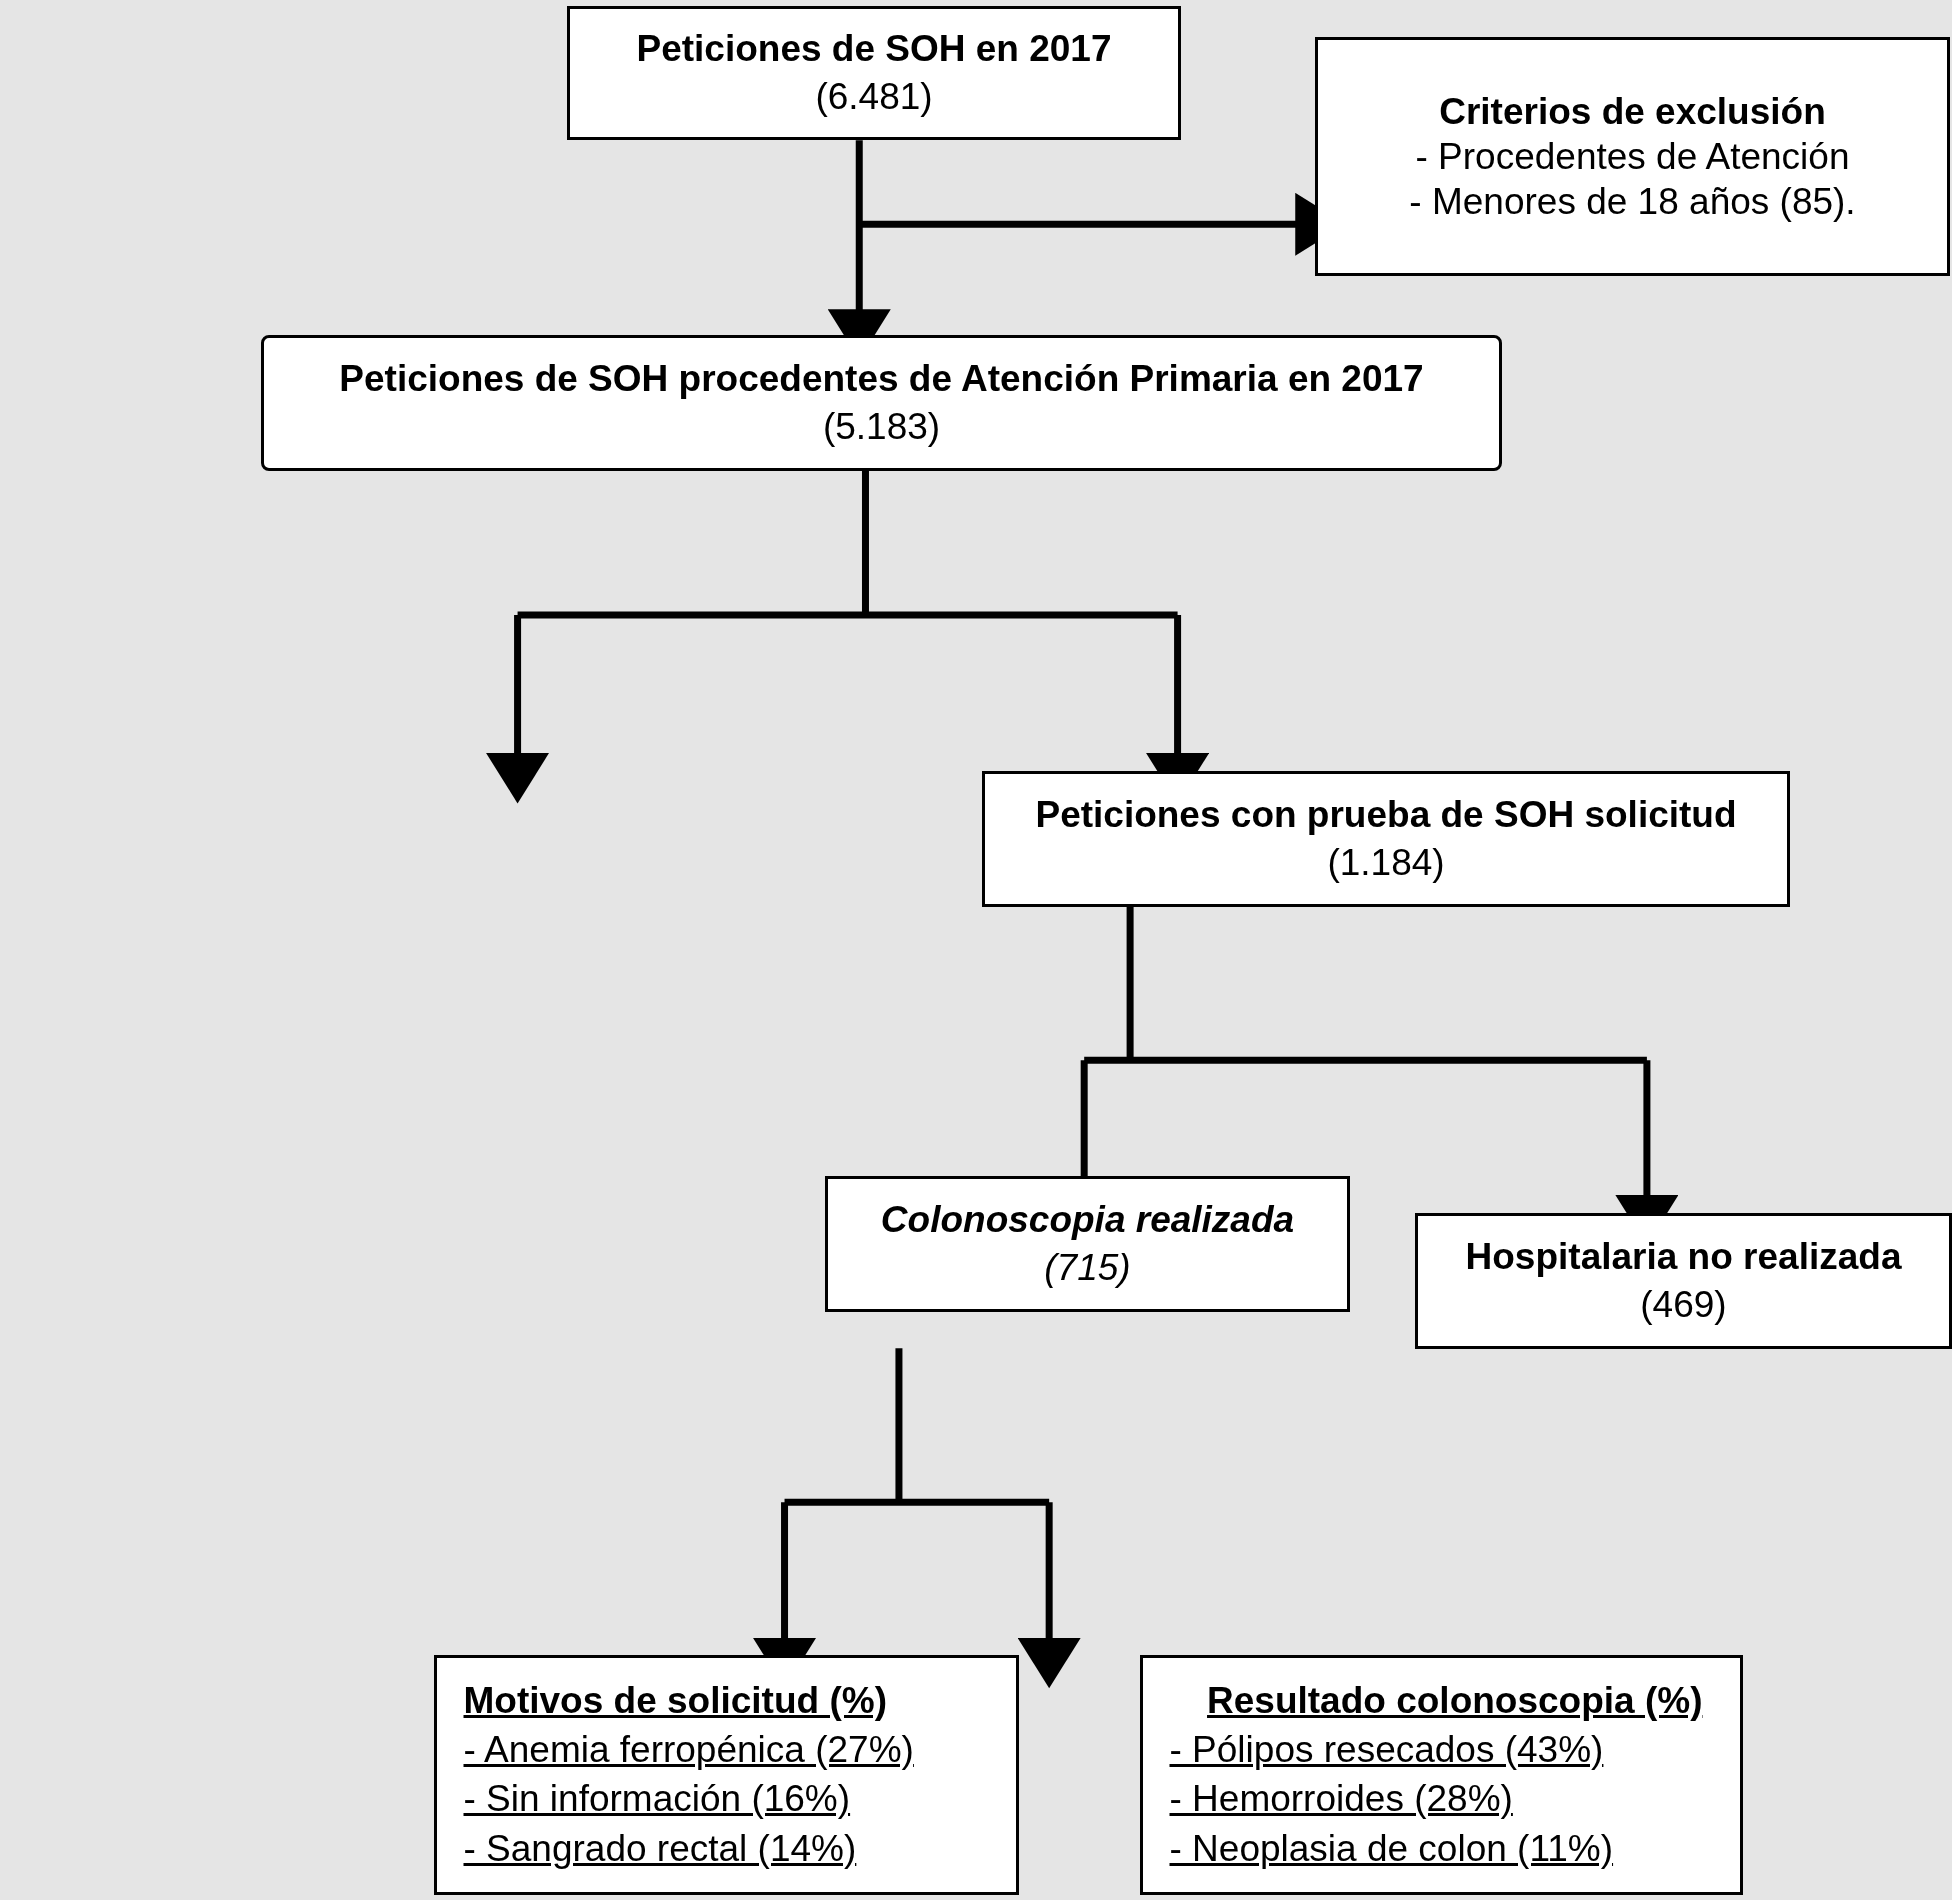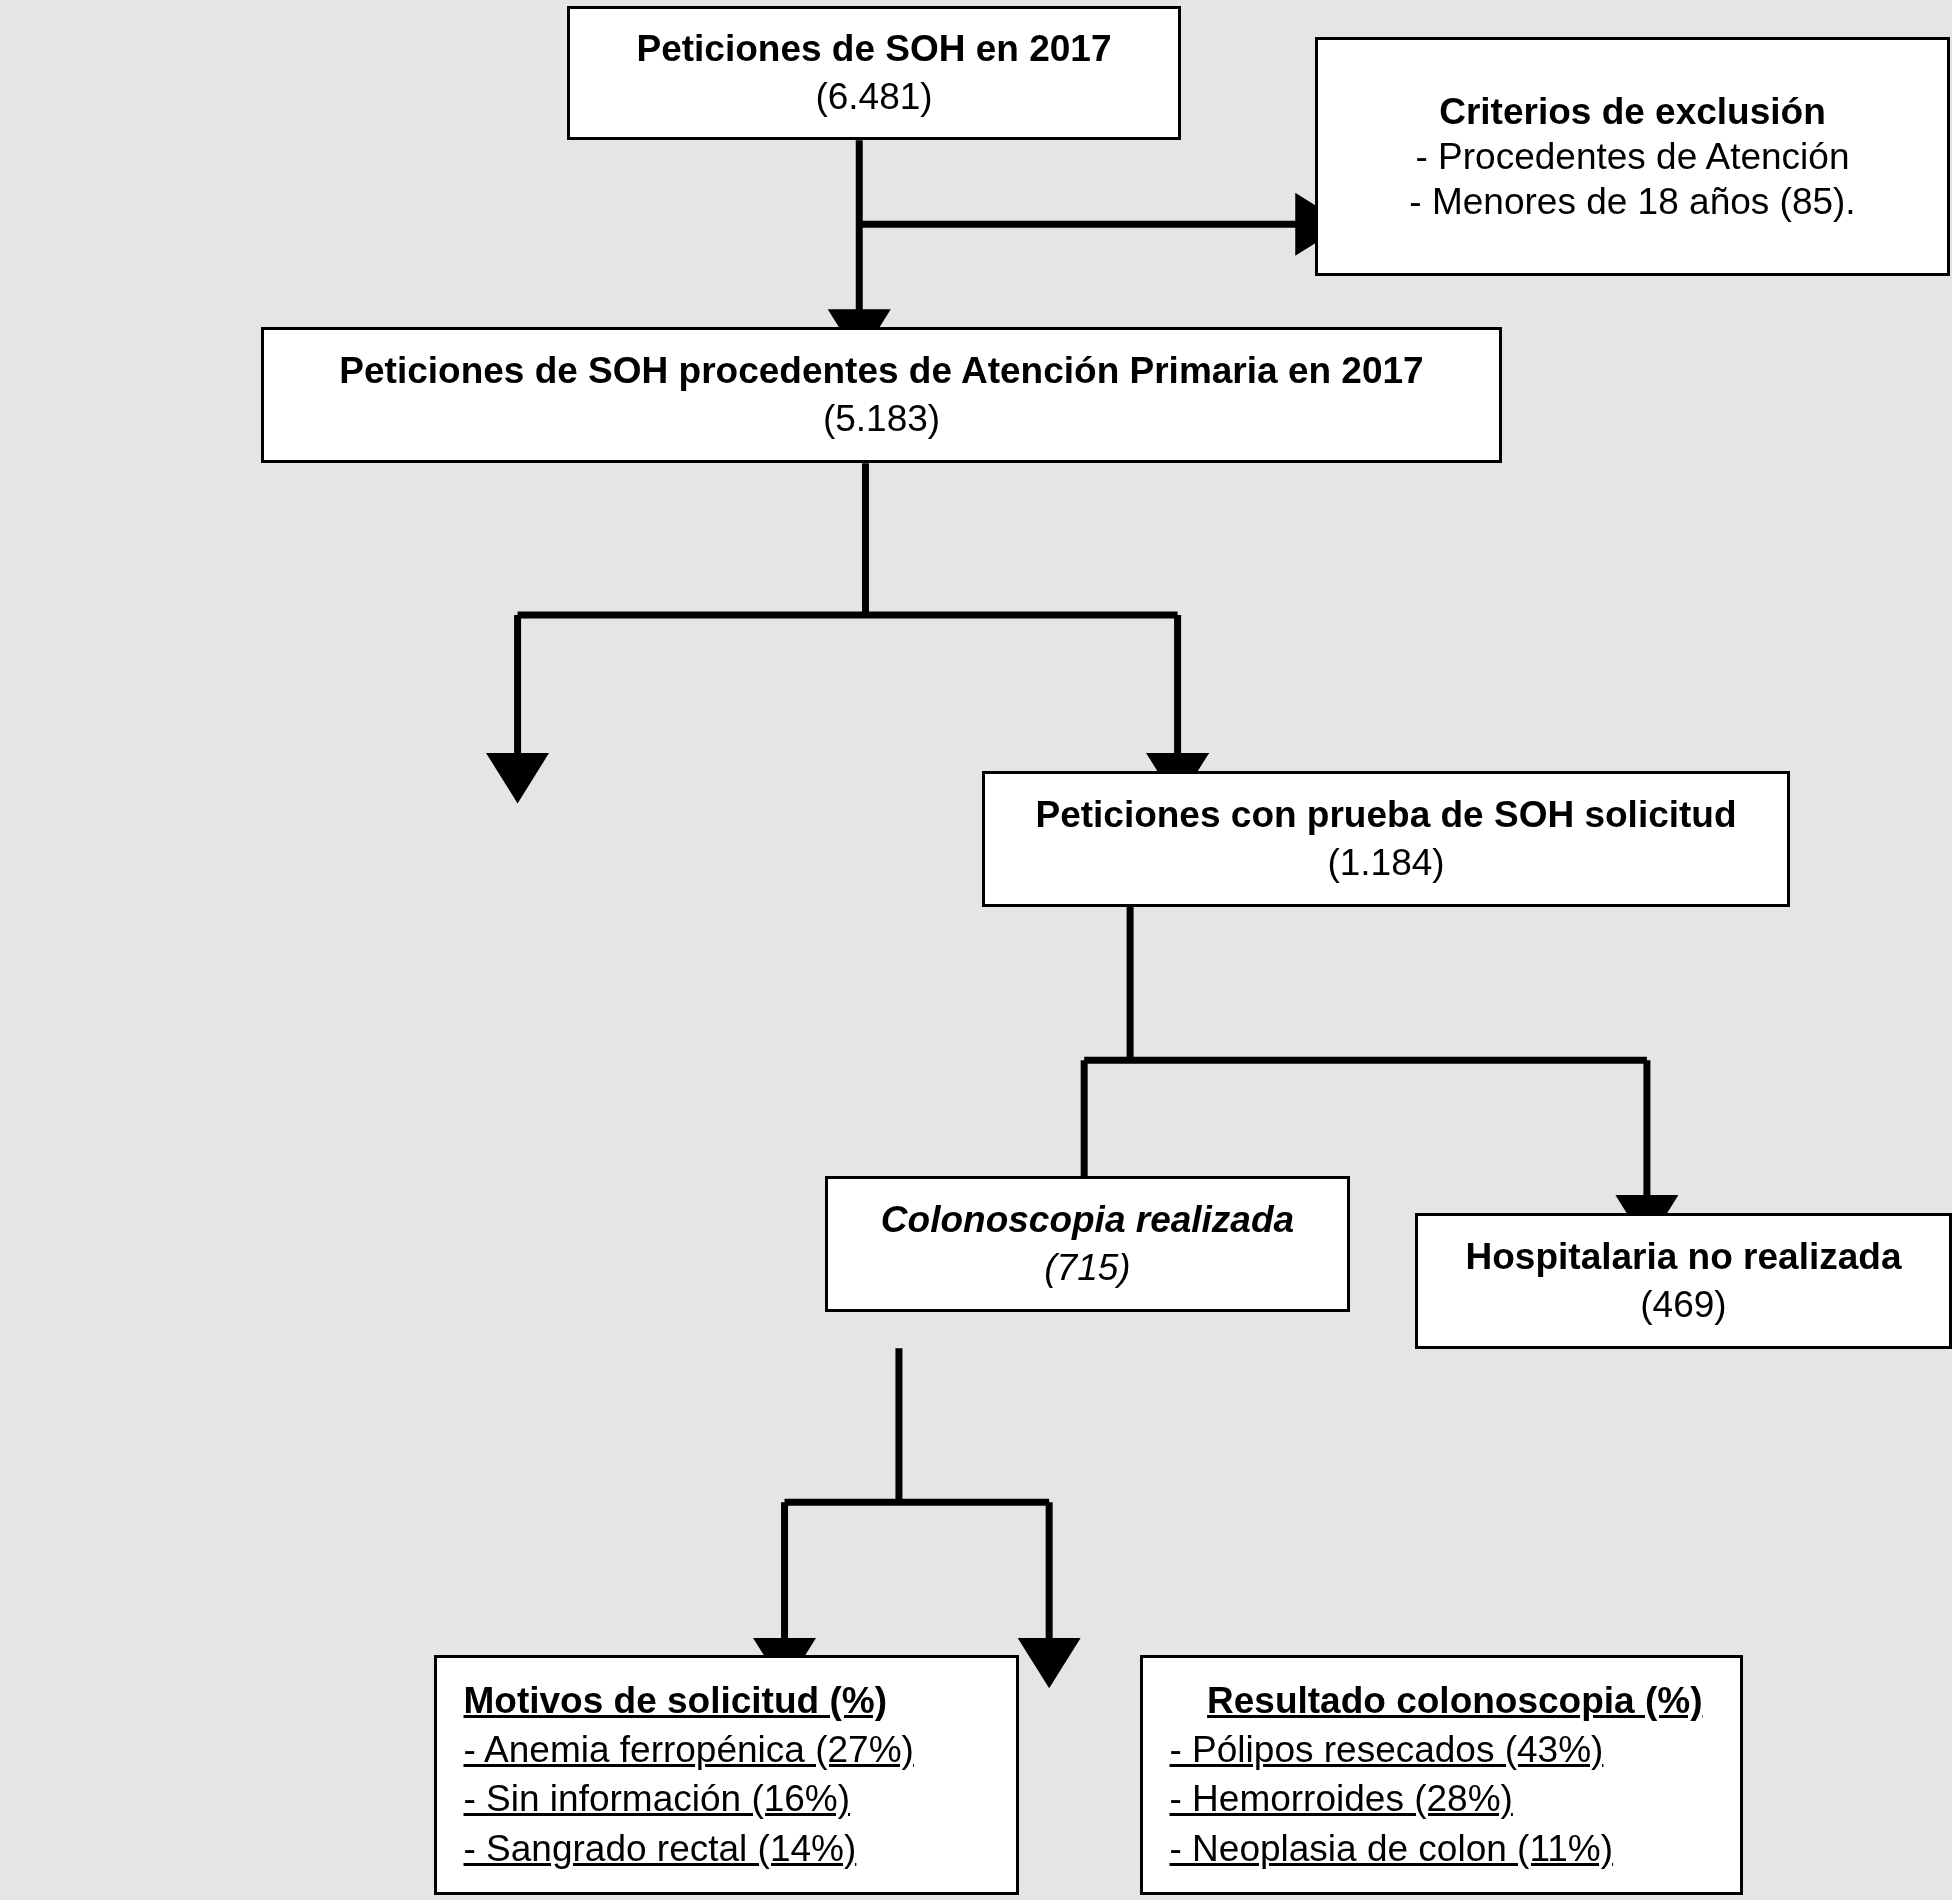--- a/index.html
+++ b/index.html
@@ -94,21 +94,21 @@
     <div class="title">Peticiones de SOH en 2017</div>
     <div class="sub">(6.481)</div>
   </div>
 
   <div class="node center" id="node-exclusion" style="left:1315px; top:37px; width:635px; height:239px;">
     <div class="title">Criterios de exclusión</div>
     <div class="li">- Procedentes de Atención</div>
     <div class="li">- Menores de 18 años (85).</div>
   </div>
 
-  <div class="node center" id="node-primaria" style="left:261px; top:327px; width:1241px; height:136px;">
+  <div class="node center" id="node-primaria" style="left:261px; top:335px; width:1241px; height:136px;border-radius:8px;">
     <div class="title">Peticiones de SOH procedentes de Atención Primaria en 2017</div>
     <div class="sub">(5.183)</div>
   </div>
 
 
   <div class="node center" id="node-positiva" style="left:982px; top:771px; width:808px; height:136px;">
     <div class="title">Peticiones con prueba de SOH solicitud</div>
     <div class="sub">(1.184)</div>
   </div>
 

